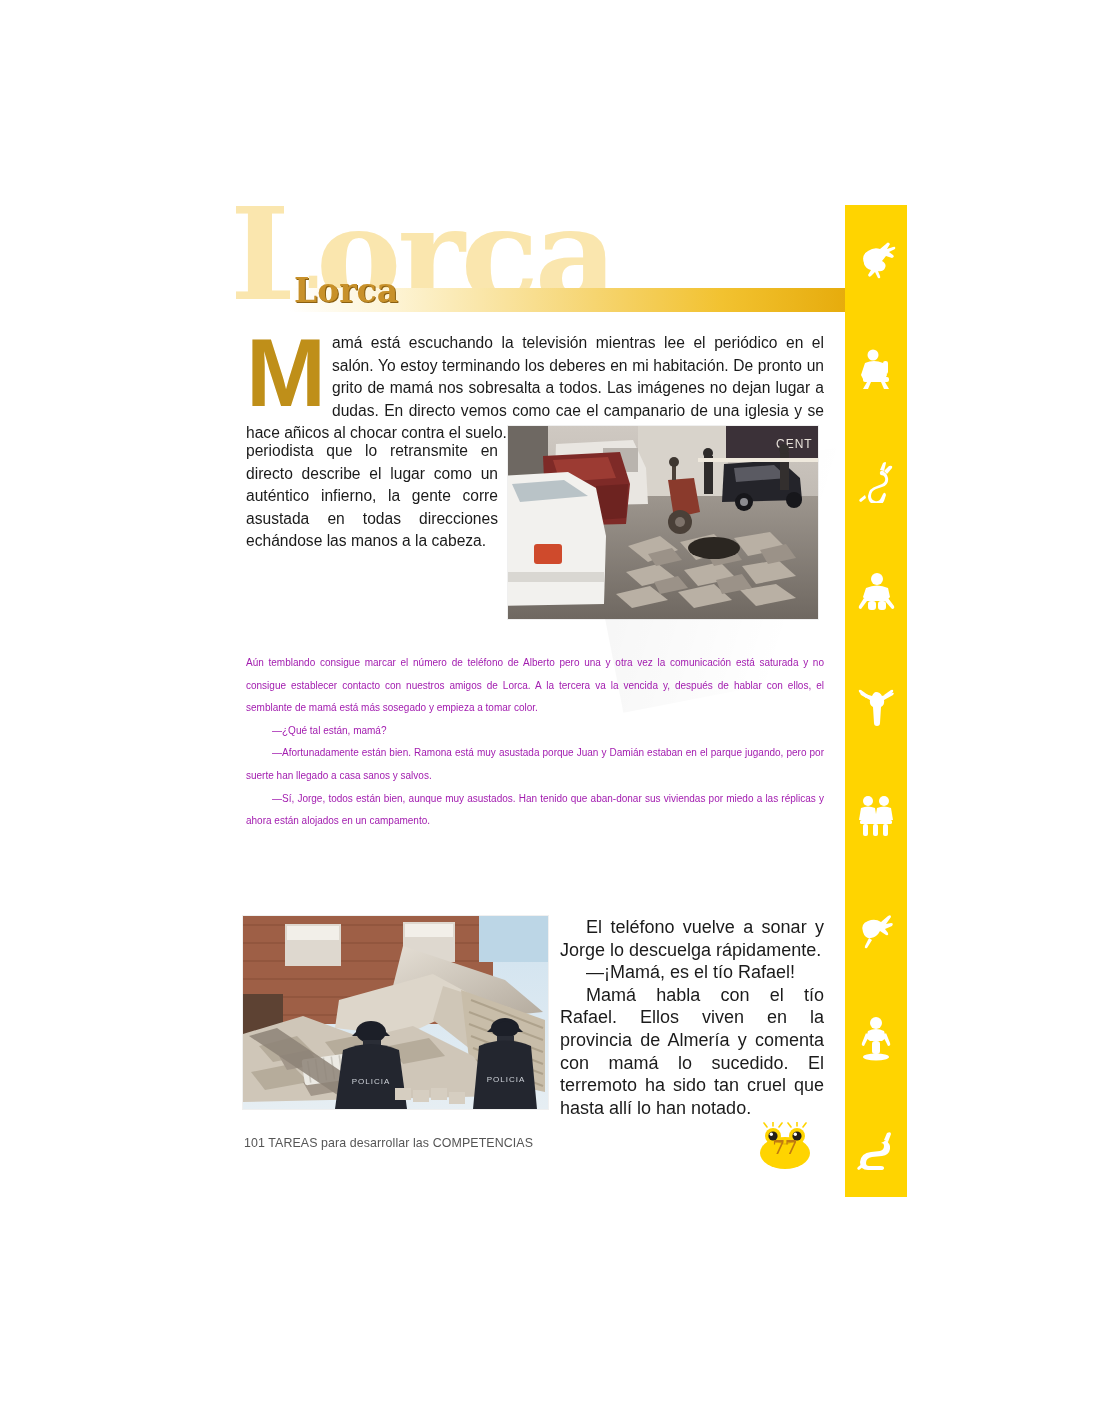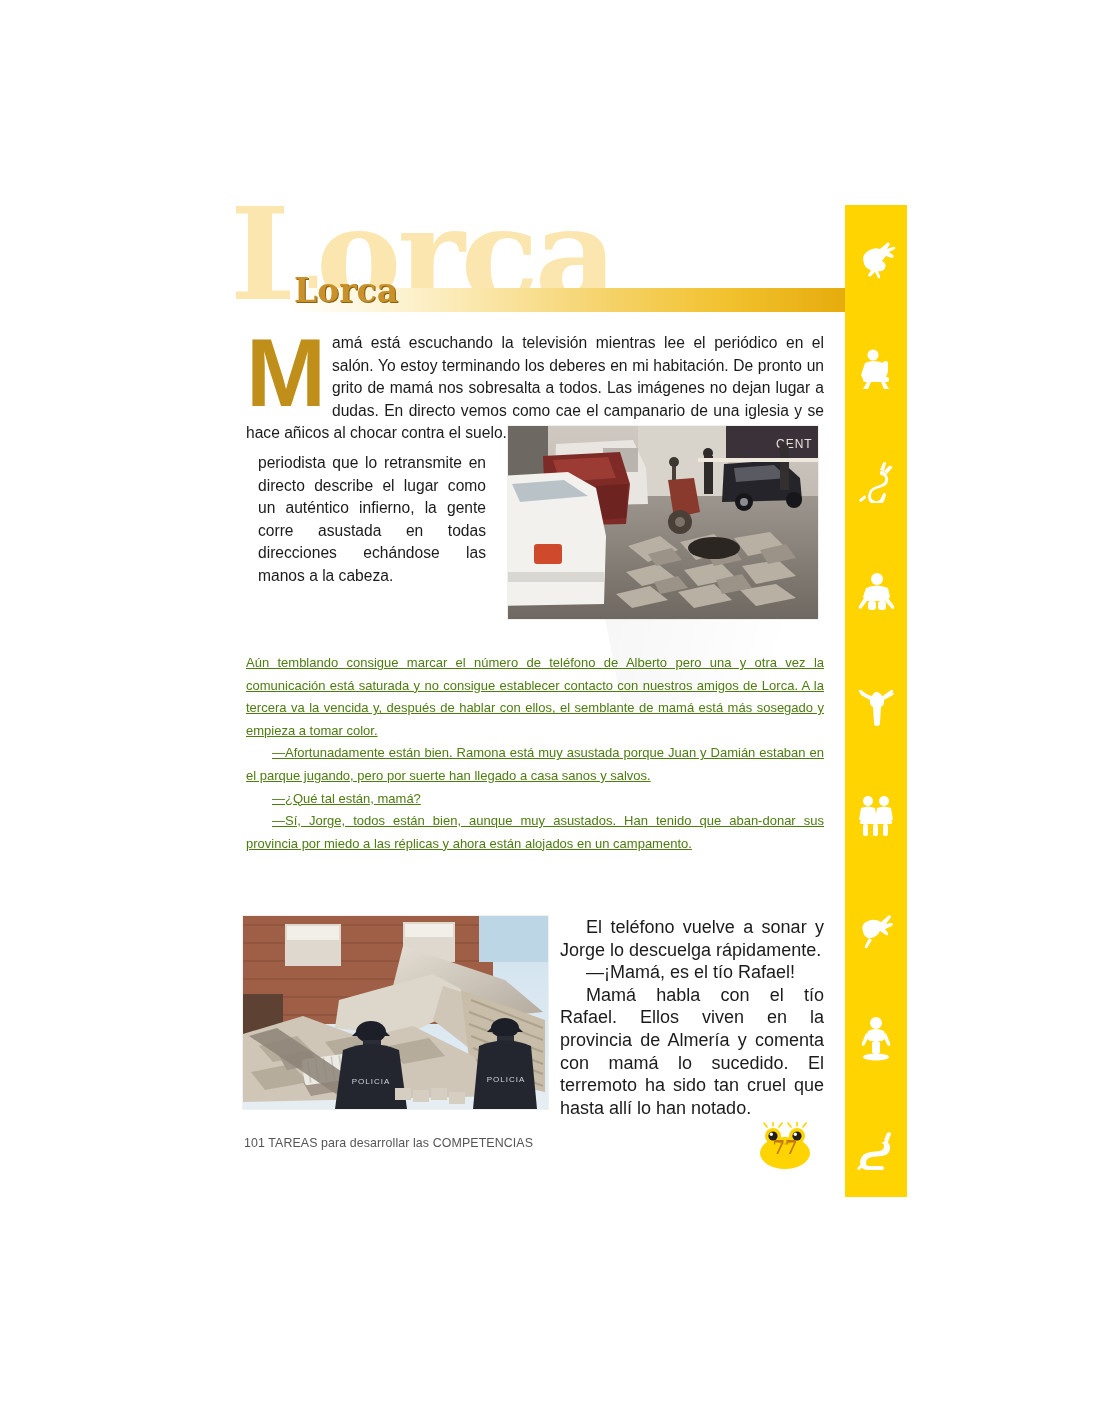--- a/index.html
+++ b/index.html
@@ -137,32 +137,31 @@
   .col-left-top {
     position: absolute;
     left: 246px;
     top: 440px;
     width: 252px;
     font-size: 15.6px;
     line-height: 22.6px;
     color: #1b1b1b;
     text-align: justify;
   }
-  .col-left-top p { margin: 12px; }
+  .col-left-top p { margin: 0; }
 
   .full-mid {
     position: absolute;
     left: 246px;
     top: 652px;
     width: 578px;
-    font-size: 13px;
+    font-size: 10px;
     line-height: 22.6px;
-    color: #4d7c0f;
+    color: #a21caf;
     text-align: justify;
-    text-decoration: underline;
   }
   .full-mid p { margin: 0; }
 
   .col-right-bottom {
     position: absolute;
     left: 560px;
     top: 916px;
     width: 264px;
     font-size: 18px;
     line-height: 22.6px;
@@ -307,23 +306,23 @@
       <rect x="0" y="0" width="310" height="193" fill="none"></rect>
     </svg>
   </div>
 
   <div class="col-left-top">
     <p>periodista que lo retransmite en directo describe el lugar como un auténtico infierno, la gente corre asustada en todas direcciones echándose las manos a la cabeza.</p>
   </div>
 
   <div class="full-mid">
     <p>Aún temblando consigue marcar el número de teléfono de Alberto pero una y otra vez la comunicación está saturada y no consigue establecer contacto con nuestros amigos de Lorca. A la tercera va la vencida y, después de hablar con ellos, el semblante de mamá está más sosegado y empieza a tomar color.</p>
+    <p class="indent">—¿Qué tal están, mamá?</p>
     <p class="indent">—Afortunadamente están bien. Ramona está muy asustada porque Juan y Damián estaban en el parque jugando, pero por suerte han llegado a casa sanos y salvos.</p>
-    <p class="indent">—¿Qué tal están, mamá?</p>
-    <p class="indent">—Sí, Jorge, todos están bien,  aunque muy asustados. Han tenido que aban-donar sus provincia por miedo a las réplicas y ahora están alojados en un campamento.</p>
+    <p class="indent">—Sí, Jorge, todos están bien,  aunque muy asustados. Han tenido que aban-donar sus viviendas por miedo a las réplicas y ahora están alojados en un campamento.</p>
   </div>
 
   <div class="photo" id="photo-bottom">
     <svg viewBox="0 0 305 193" preserveAspectRatio="none" role="img">
       <defs>
         <linearGradient id="skyB" x1="0" y1="0" x2="0" y2="1">
           <stop offset="0%" stop-color="#cfe2ef"></stop>
             <stop offset="100%" stop-color="#e6eef3"></stop>
         </linearGradient>
         <linearGradient id="slabB" x1="0" y1="0" x2="1" y2="1">

